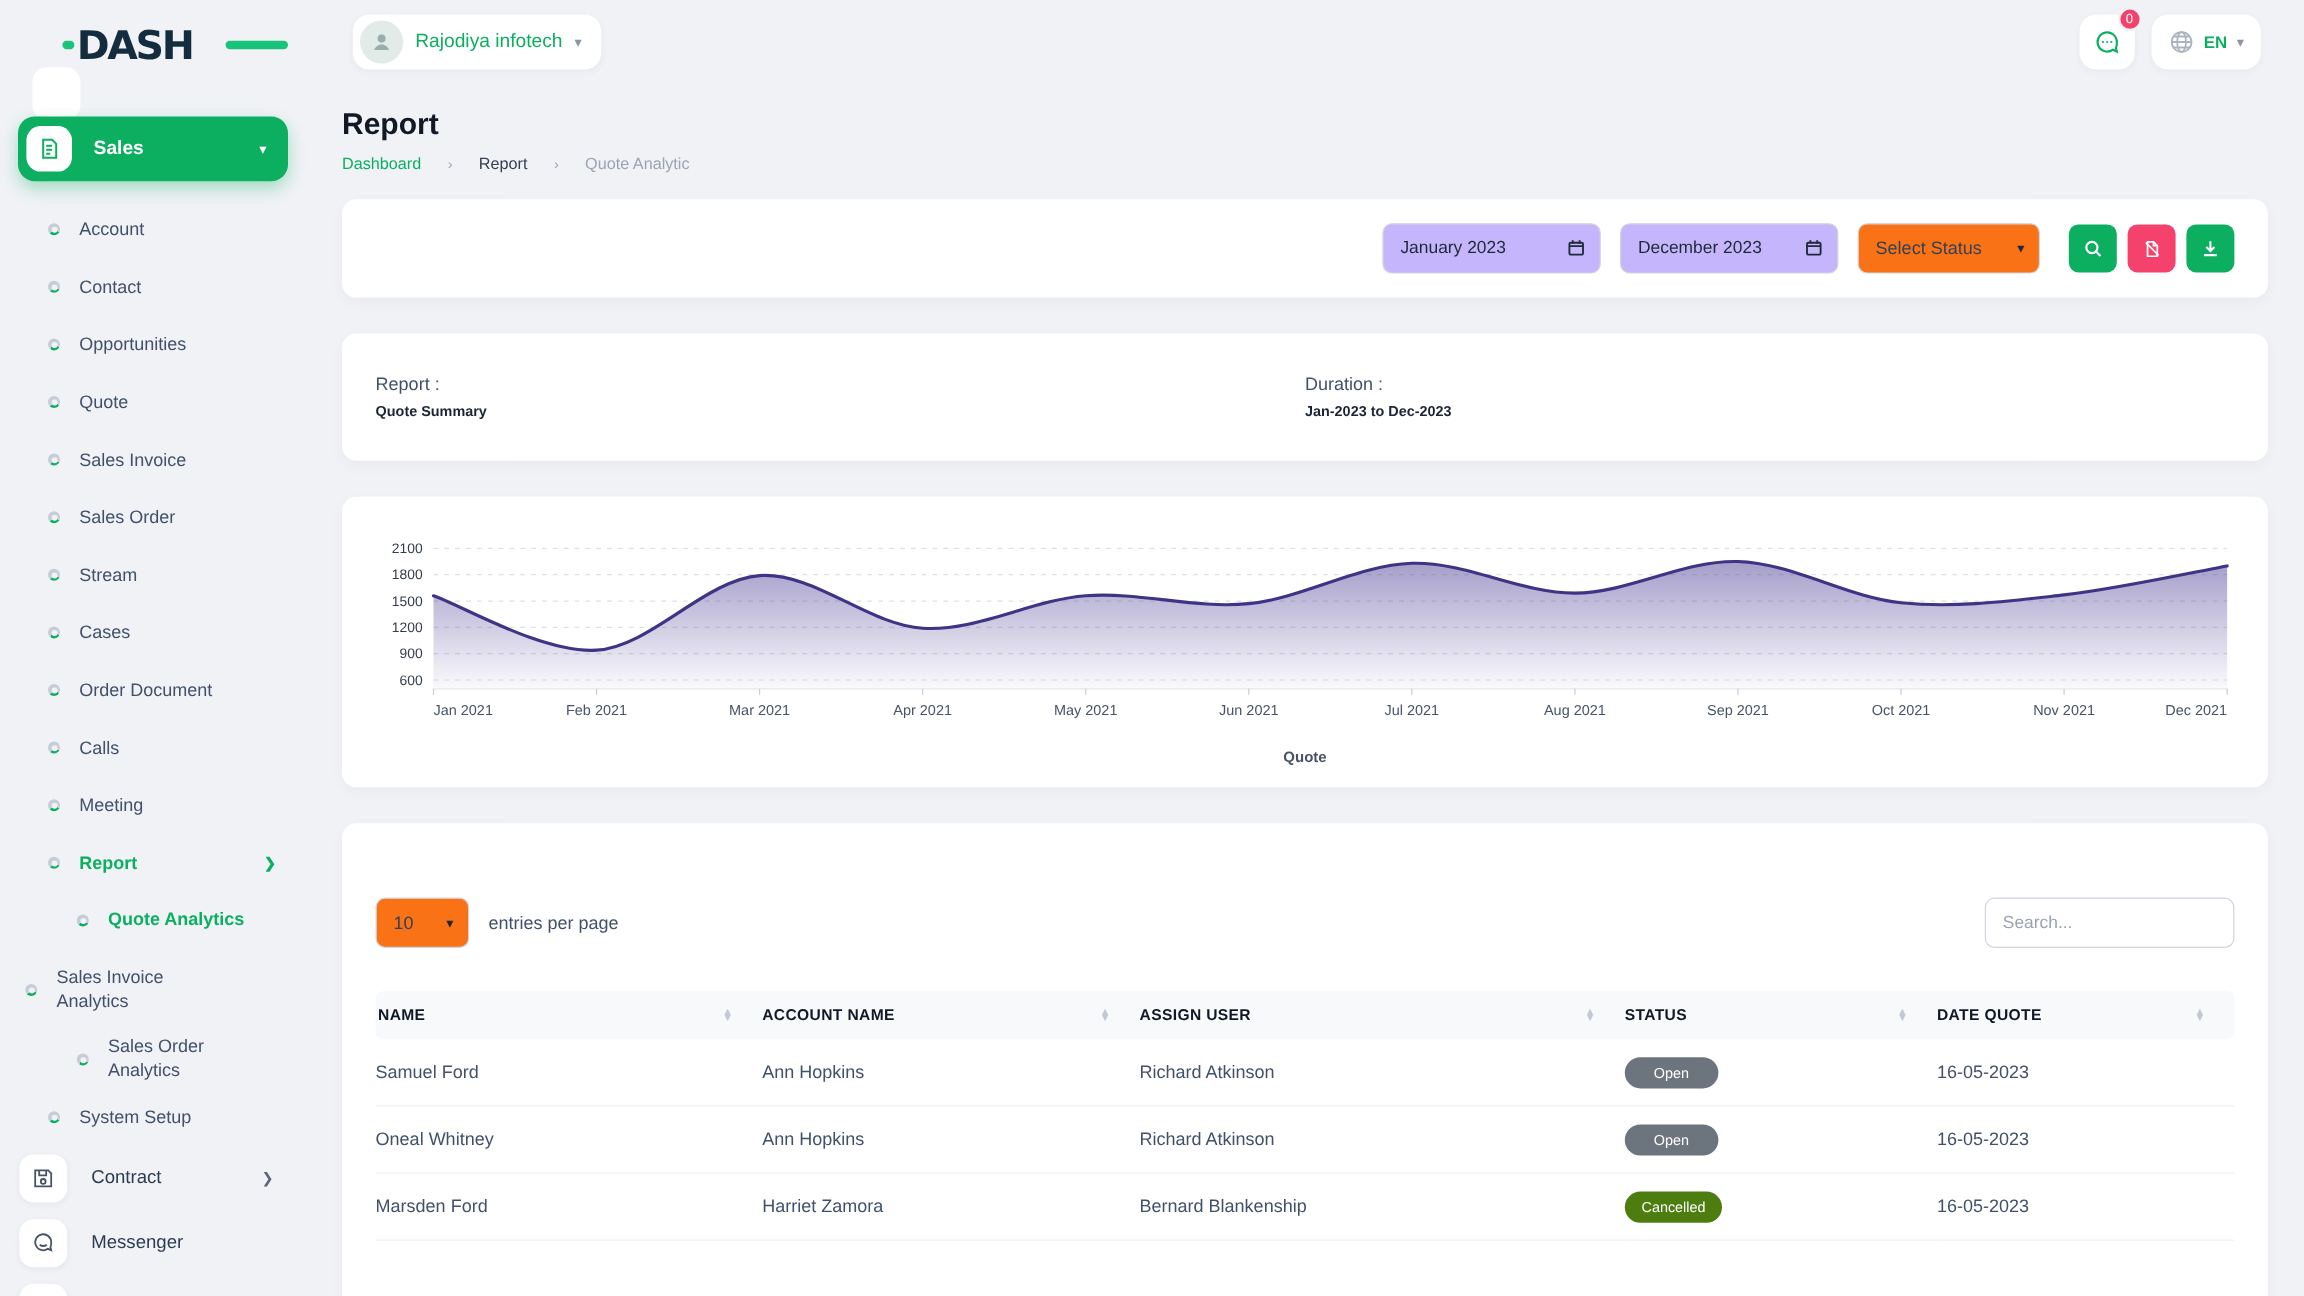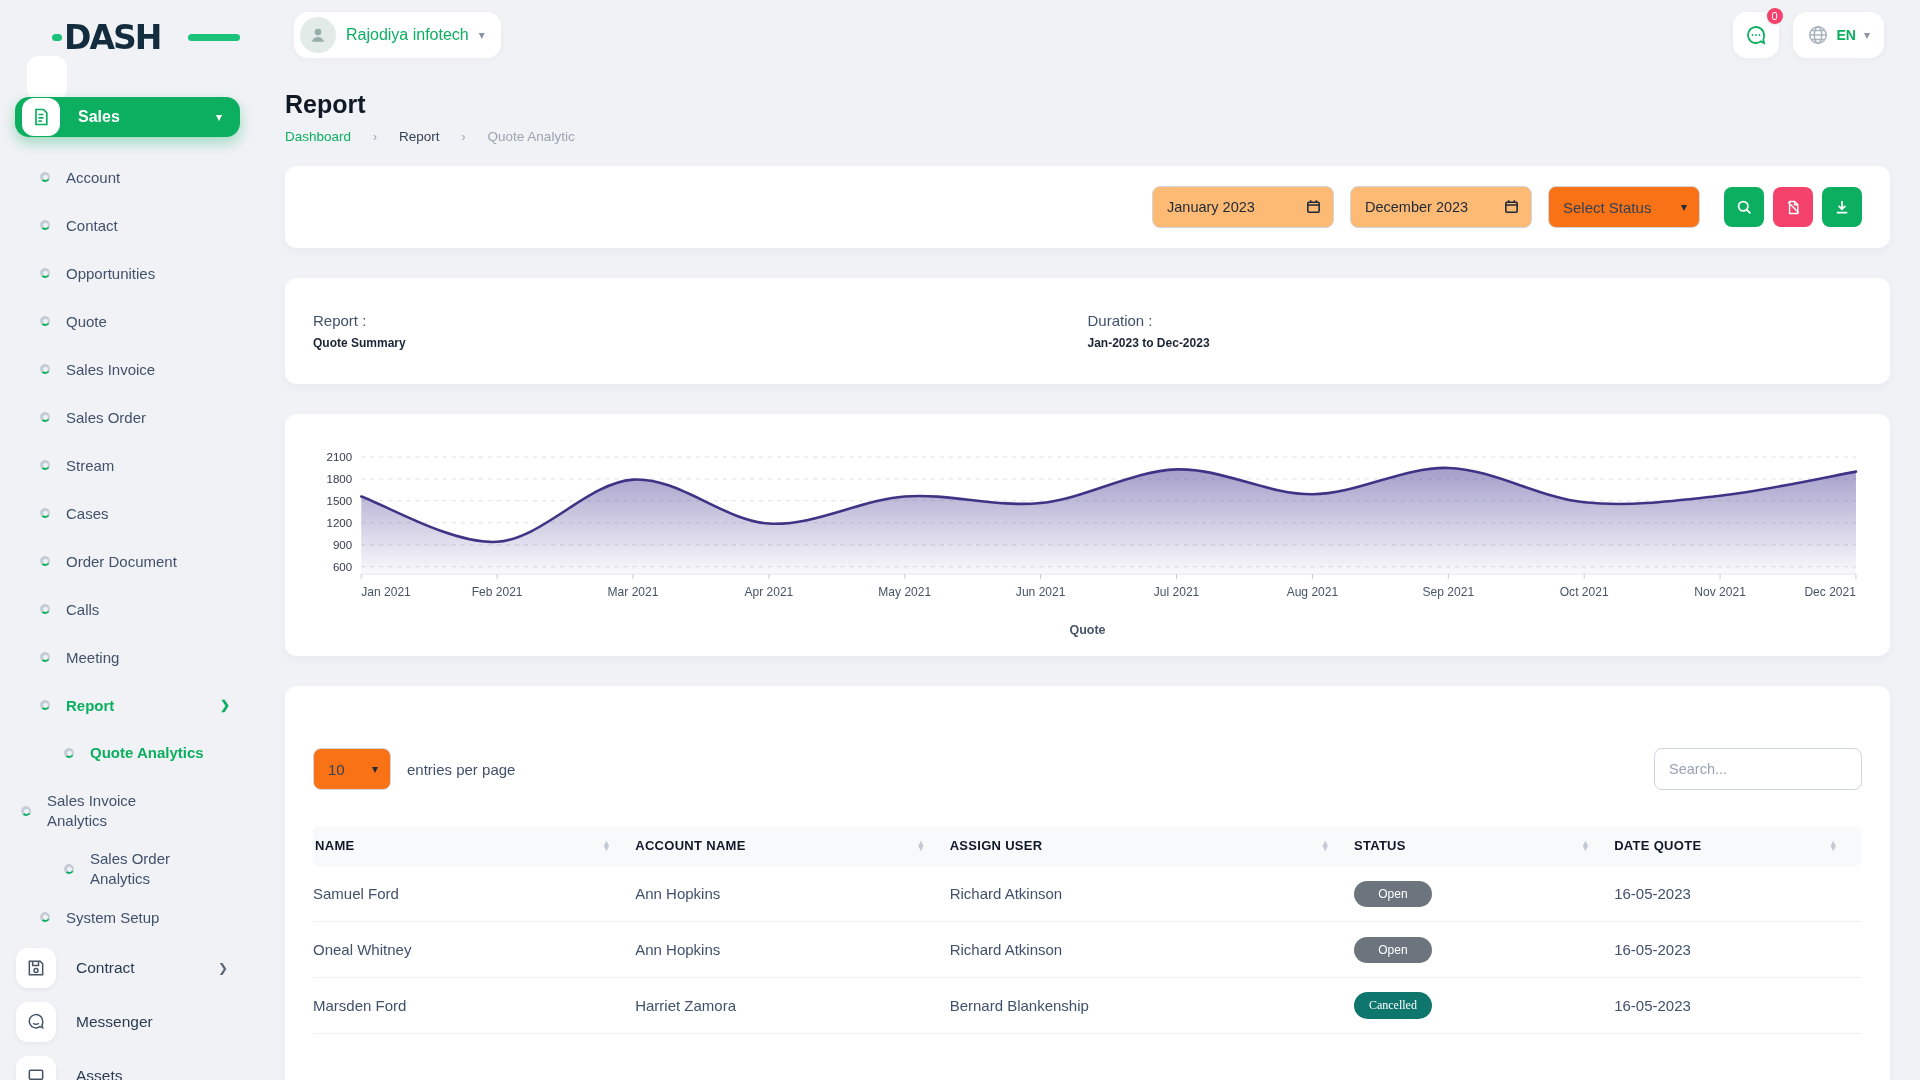--- a/index.html
+++ b/index.html
@@ -20,21 +20,21 @@
   .chev { color:#8b95a5; font-size:12px; }
   .top-right { position:absolute; right:36px; top:12px; display:flex; gap:14px; align-items:center; }
   .icon-btn { position:relative; width:46px; height:46px; background:#fff; border-radius:14px; display:flex; align-items:center; justify-content:center; cursor:pointer; box-shadow:0 2px 6px rgba(20,40,60,.04); }
   .badge-count { position:absolute; top:-6px; right:-6px; min-width:20px; height:20px; border-radius:50%; background:#f5426c; color:#fff; font-size:11px; display:flex; align-items:center; justify-content:center; border:2px solid #f1f2f6; }
   .lang-pill { height:46px; background:#fff; border-radius:14px; display:flex; align-items:center; gap:8px; padding:0 14px; cursor:pointer; box-shadow:0 2px 6px rgba(20,40,60,.04); }
   .lang-code { color:#0caf60; font-weight:700; font-size:14px; }
 
   
   .sidebar { position:absolute; left:0; top:72px; width:272px; bottom:0; }
   .ghost-tile { position:absolute; left:27px; top:-16px; width:40px; height:44px; background:#fff; border-radius:12px; }
-  .module-btn { position:relative; margin:25px 0 16px 15px; width:225px; height:40px; background:#0caf60; border-radius:14px;
+  .module-btn { position:relative; margin:25px 0 16px 15px; width:225px; height:54px; background:#0caf60; border-radius:14px;
     display:flex; align-items:center; box-shadow:0 6px 14px rgba(12,175,96,.35); cursor:pointer;text-align:right; }
   .module-btn .tile { width:38px; height:38px; background:#fff; border-radius:12px; margin-left:7px; display:flex; align-items:center; justify-content:center; }
   .module-btn .lbl { color:#fff; font-weight:700; font-size:16px; margin-left:18px; }
   .module-btn .chev { color:#fff; position:absolute; right:18px; font-size:12px; }
   .menu { margin-top:3px; }
   .menu-item { height:48px; display:flex; align-items:center; padding-left:40px; cursor:pointer; font-size:15px; color:#41516b; }
   .dot { position:relative; width:10px; height:10px; border-radius:50%; background:conic-gradient(from 120deg, #0caf60 0 100deg, #c7cdd8 100deg 360deg); margin-right:16px; flex:none; }
   .dot::after { content:""; position:absolute; inset:2.5px; border-radius:50%; background:#f1f2f6; }
   .menu-item.active { color:#0caf60; font-weight:700; }
   .menu-item .chev-r { margin-left:auto; margin-right:42px; color:#0caf60; font-size:12px; }
@@ -50,21 +50,21 @@
   .page-title { margin-top:18px; font-size:25px; font-weight:700; color:#121926; }
   .breadcrumb { margin-top:10px; display:flex; align-items:center; gap:22px; font-size:13.5px; }
   .bc-link { color:#0caf60; cursor:pointer; }
   .bc-sep { color:#9aa4b2; font-size:12px; }
   .bc-current { color:#344054; }
   .bc-muted { color:#9aa4b2; }
 
   .card { background:#fff; border-radius:12px; box-shadow:0 4px 12px rgba(20,40,60,.035); }
   .filter-card { margin-top:22px; height:82px; display:flex; align-items:center; justify-content:flex-end; gap:16px; padding:0 28px; }
   .field { position:relative; }
-  .field input { width:182px; height:42px; border:1px solid #d0d5dd; border-radius:8px; padding:0 40px 0 14px; font-size:14.5px; color:#1f2937; background:#fdba74; font-family:"Liberation Sans",sans-serif; }
+  .field input { width:182px; height:42px; border:1px solid #d0d5dd; border-radius:8px; padding:0 40px 0 14px; font-size:14.5px; color:#1f2937; background:#c4b5fd; font-family:"Liberation Sans",sans-serif; }
   .field .cal { position:absolute; right:12px; top:12px; }
   .select { width:152px; height:42px; border:1px solid #d0d5dd; border-radius:8px; display:flex; align-items:center; justify-content:space-between; padding:0 12px 0 14px; font-size:15px; color:#344054; cursor:pointer; background:#f97316; }
   .btn-group { display:flex; gap:9px; margin-left:8px; }
   .sq-btn { width:40px; height:40px; border:none; border-radius:8px; display:flex; align-items:center; justify-content:center; cursor:pointer; }
   .sq-btn.green { background:#0caf60; }
   .sq-btn.pink { background:#f5426c; }
 
   .summary-card { margin-top:30px; height:106px; display:grid; grid-template-columns:1fr 1fr; align-items:center; padding:0 28px; }
   .sum-label { font-size:15px; color:#41516b; margin-bottom:7px; }
   .sum-value { font-size:12px; font-weight:700; color:#1a2433; }
@@ -83,21 +83,21 @@
   table.data col.c1{width:20.8%} table.data col.c2{width:20.3%} table.data col.c3{width:26.1%} table.data col.c4{width:16.8%} table.data col.c5{width:16%}
   thead th { background:#f8f9fb; text-align:left; font-size:13px; font-weight:700; color:#101828; letter-spacing:.3px; padding:12px 10px 12px 0; }
   thead th:first-child { padding-left:2px; border-radius:6px 0 0 6px; }
   thead th:last-child { border-radius:0 6px 6px 0; }
   th .th-inner { display:flex; align-items:center; justify-content:space-between; }
   .sort { display:flex; flex-direction:column; line-height:.55; color:#c2c9d4; font-size:9px; cursor:pointer; margin-right:14px; }
   tbody td { font-size:15px; color:#41516b; height:56px; border-bottom:1px solid #eef0f4; padding-right:10px; }
   tbody tr:first-child td { border-top:1px solid transparent; }
   .badge { display:inline-block; min-width:78px; text-align:center; padding:6px 14px; border-radius:30px; color:#fff; font-size:12px; }
   .badge.open { background:#6c757d; }
-  .badge.cancelled { background:#0f766e;font-family:Liberation Serif, serif; }
+  .badge.cancelled { background:#4d7c0f; }
 </style>
 </head>
 <body>
 
 <div id="app">
 
   <div class="topbar">
     <div class="logo">
       <span class="logo-dot"></span>
       <span class="logo-text">DASH</span>

